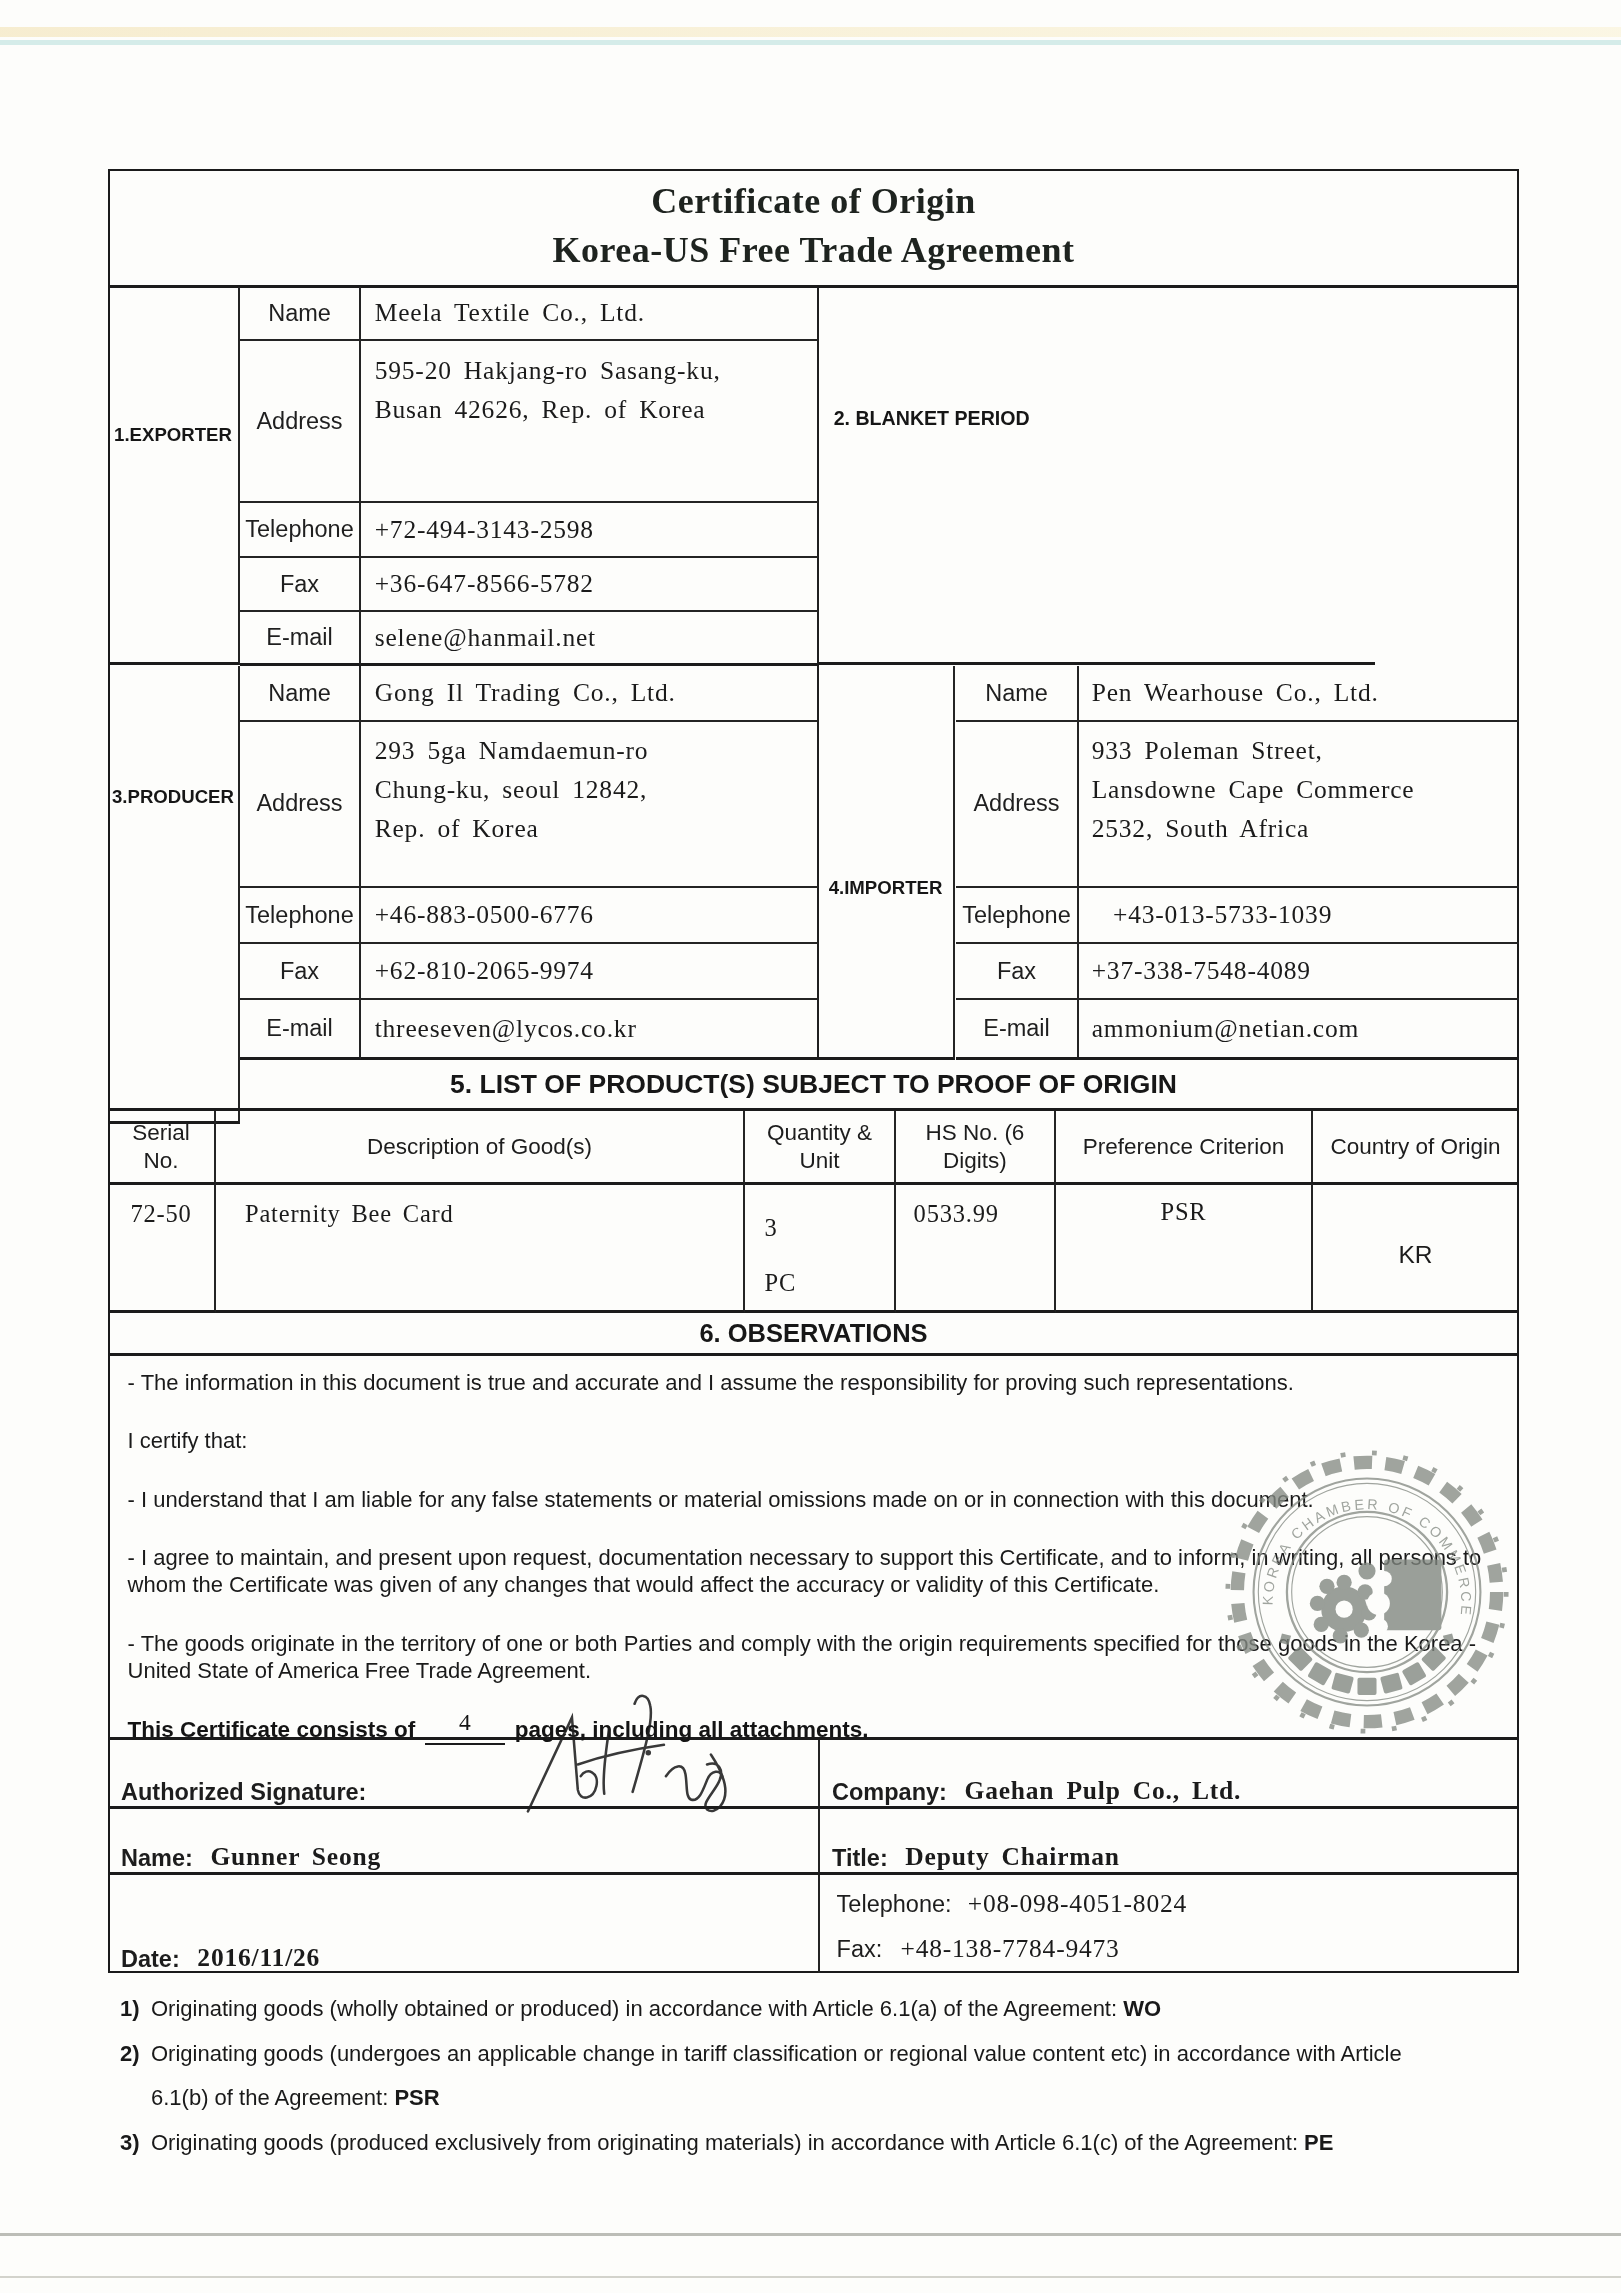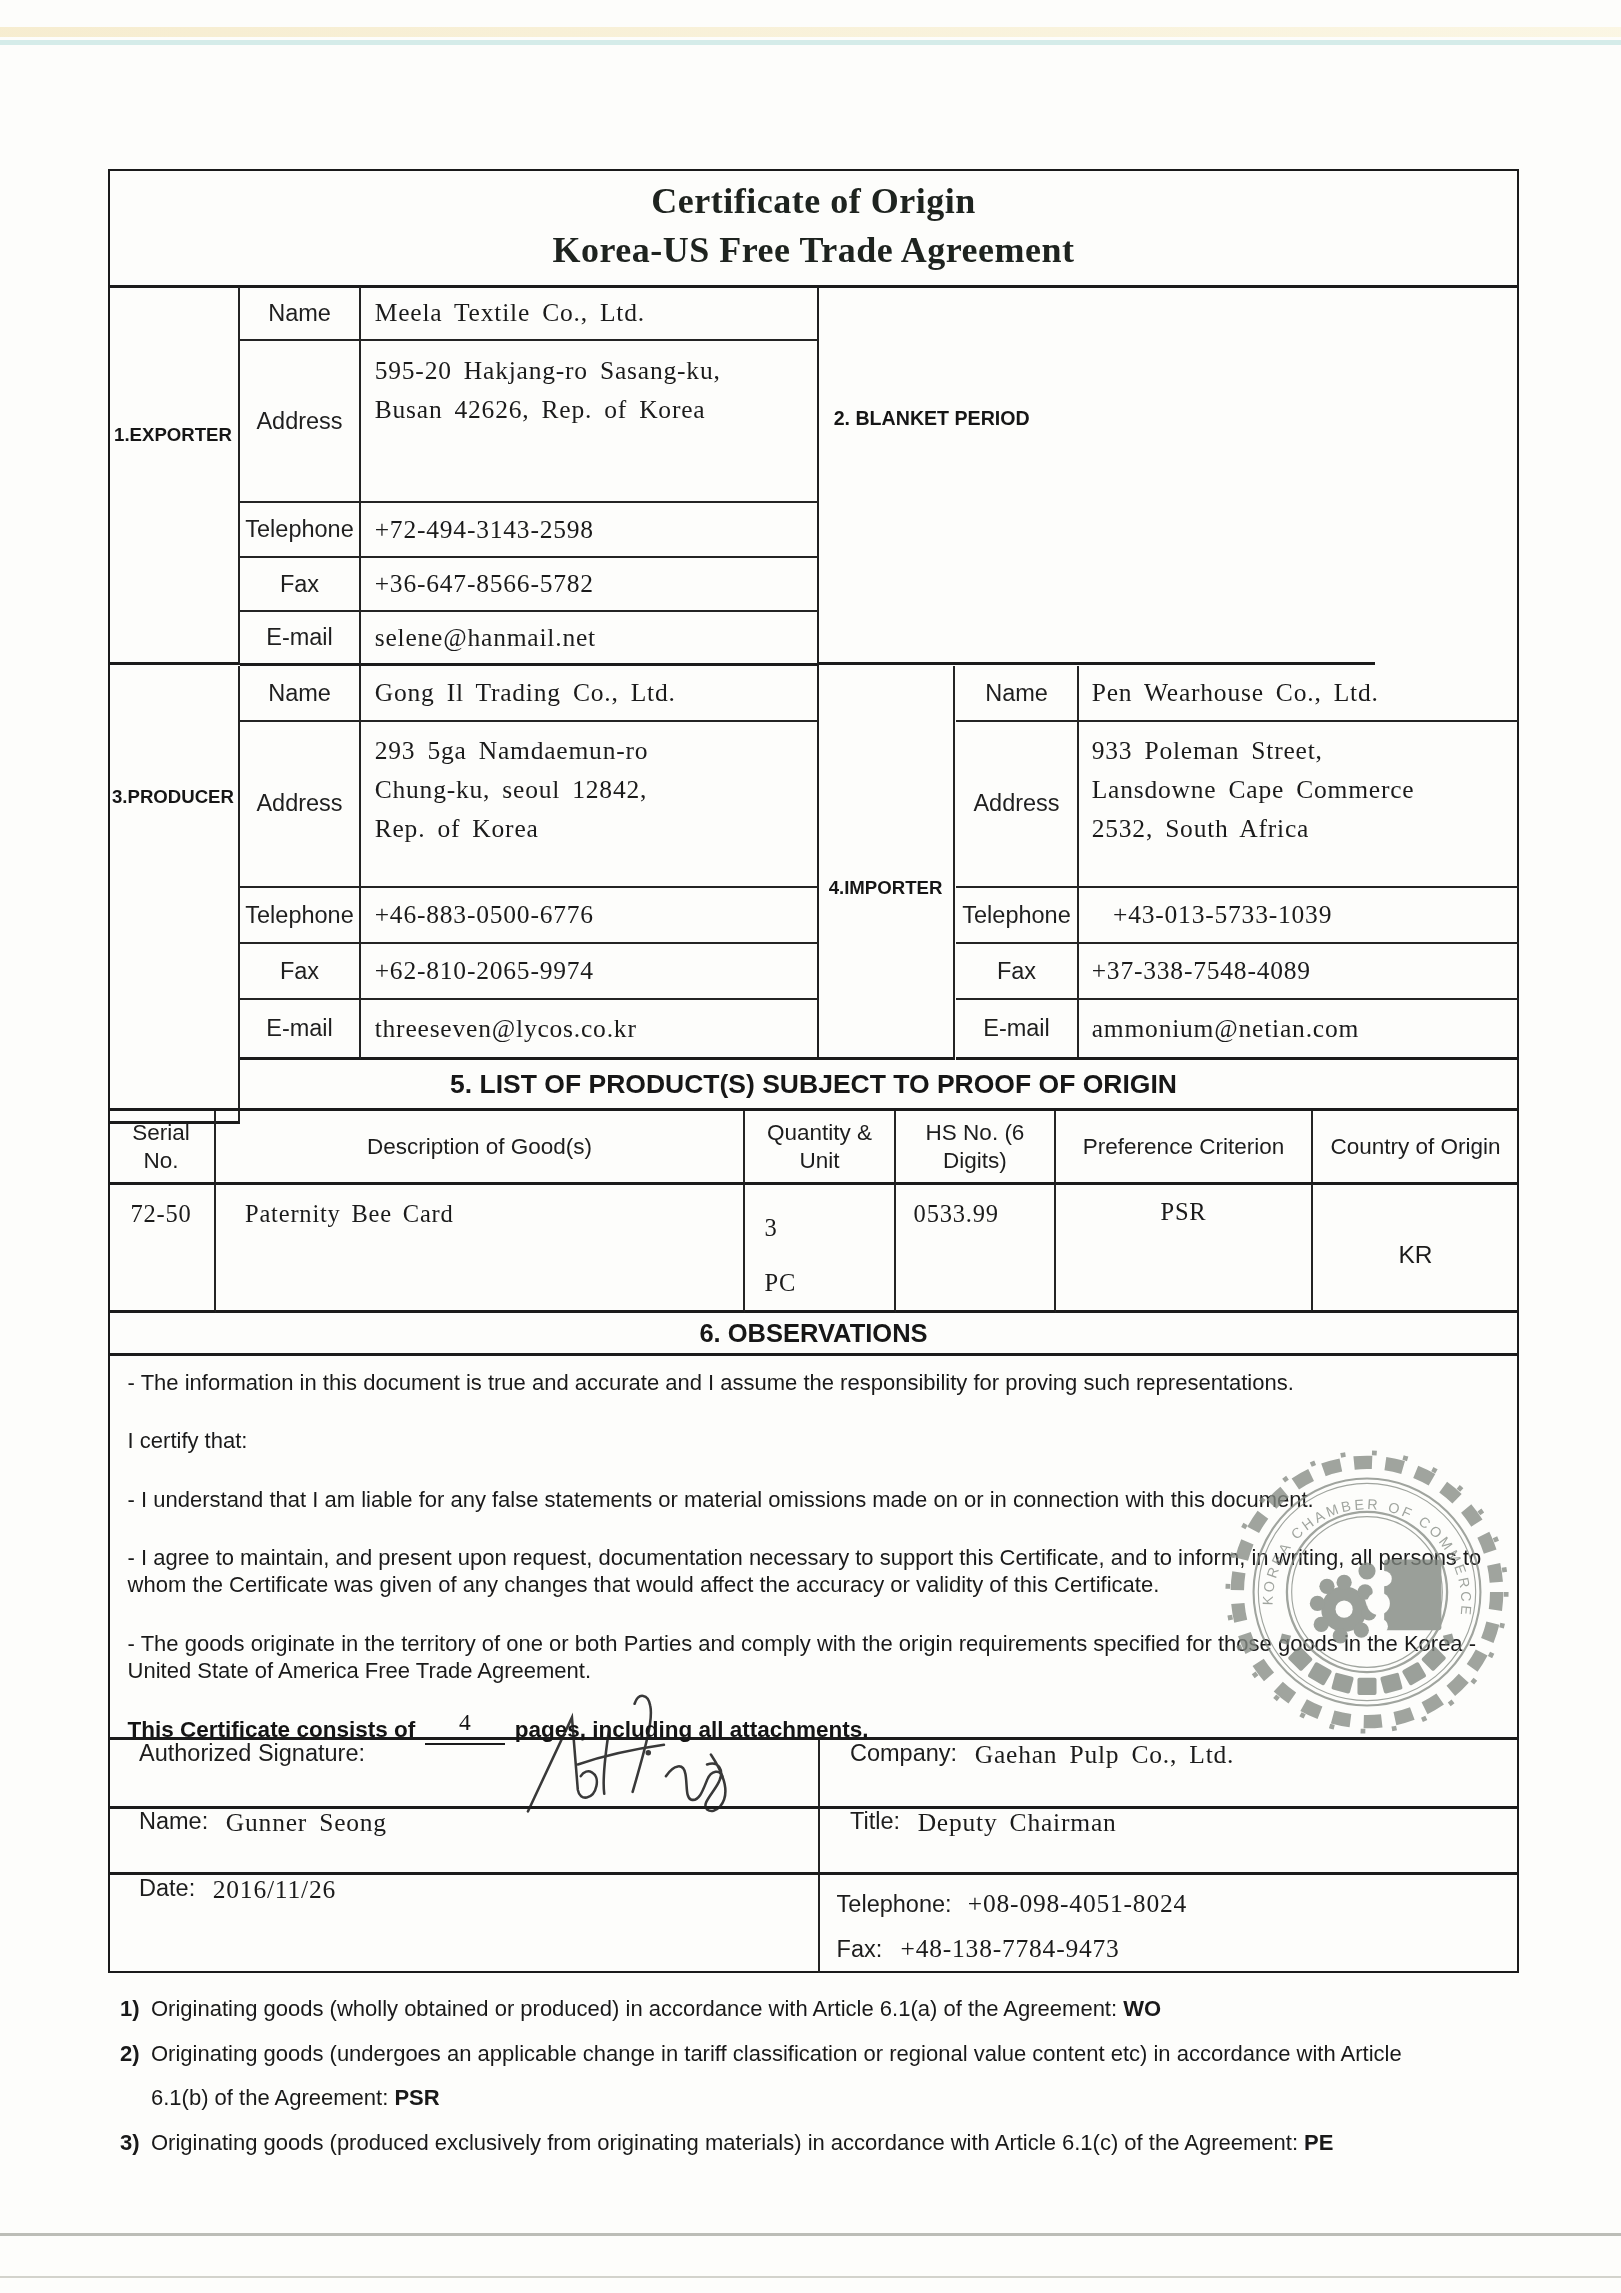--- a/index.html
+++ b/index.html
@@ -31,21 +31,21 @@
   .obs-body{padding:11.8px 17.6px 0 19.6px;}
   .obs-p{font-size:22px;line-height:27.4px;margin:0 0 31px 0;color:#1a1a1a;}
   .consists{font-size:22.5px;font-weight:bold;margin-top:3.9px;color:#141414;}
   .pages-blank{display:inline-block;width:80px;border-bottom:2px solid #1b1b1b;
                text-align:center;margin:0 9.8px;}
   .pages-blank span{display:inline-block;transform:translateY(-6.9px);font-weight:normal;
                     font-family:"Liberation Serif","DejaVu Serif",serif;font-size:23.5px;}
   .sig-label{font-size:23.5px;color:#1d1d1d;}
   .sig-value{font-family:"Liberation Serif","DejaVu Serif",serif;font-size:25.5px;color:#1b1b1b;
              letter-spacing:0.8px;word-spacing:4.9px;}
-  .sigcell{display:flex;align-items:flex-start;padding-left:31px;gap:17.6px;}
+  .sigcell{display:flex;align-items:flex-end;padding-left:13px;gap:17.6px;font-weight:bold;}
   .fn-block{position:absolute;left:120px;top:1994px;width:1392px;}
   .fn{position:relative;padding-left:31px;font-size:22px;line-height:29px;
       margin-bottom:15.7px;color:#191919;}
   .fn b{font-weight:bold;}
   .fn-marker{position:absolute;left:0;top:0;font-weight:bold;}
   .fn-cont{padding-left:31px;}
   .stamp{position:absolute;left:1224px;top:1449px;opacity:.78;}
   .sig-svg{position:absolute;left:431px;top:1598px;pointer-events:none;}
 </style>
 </head>

